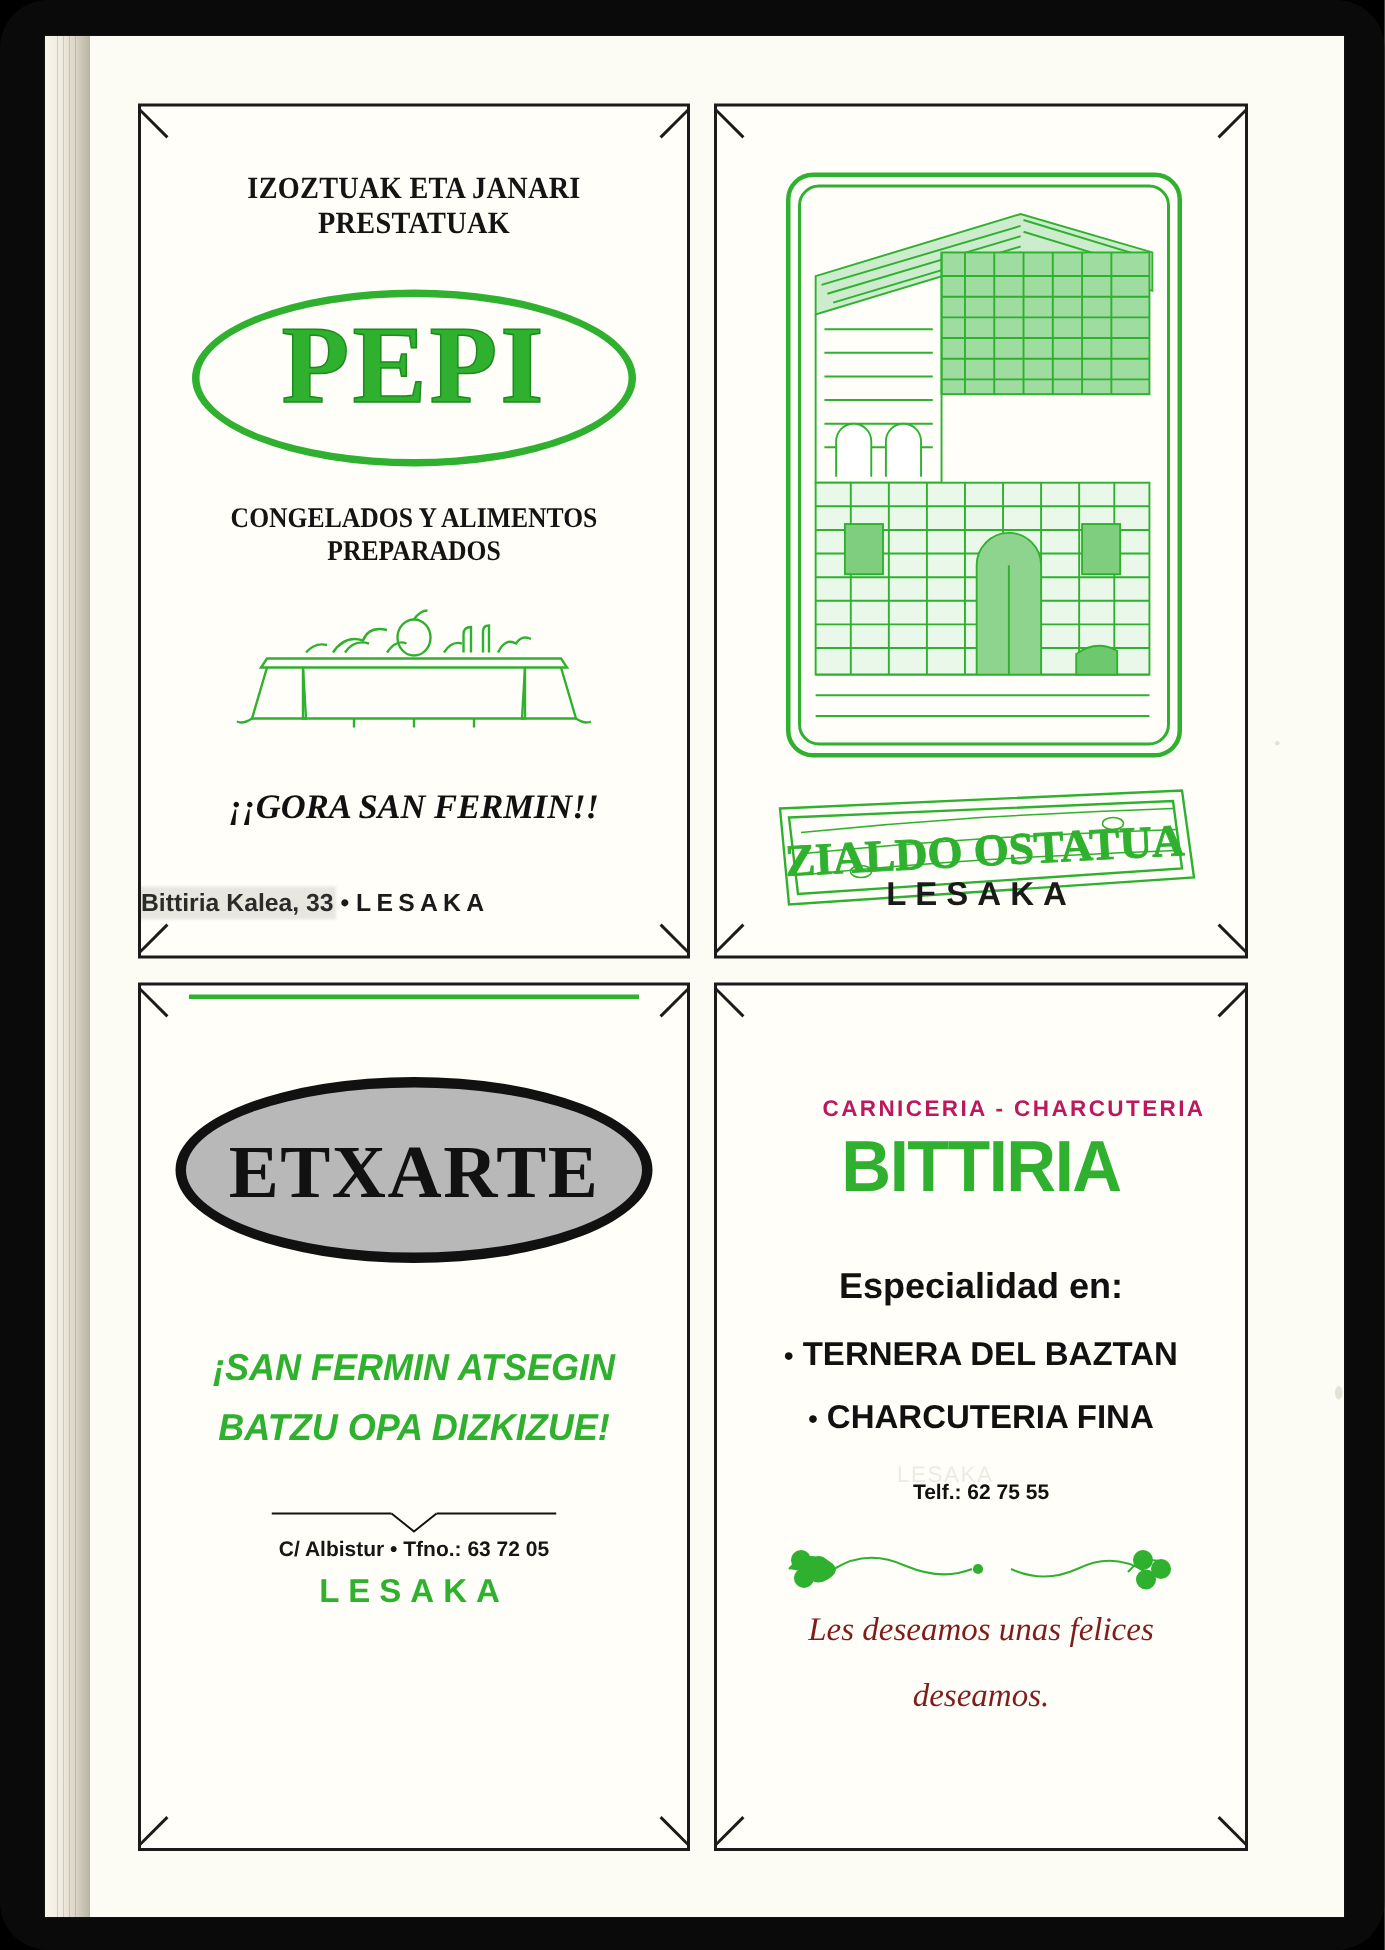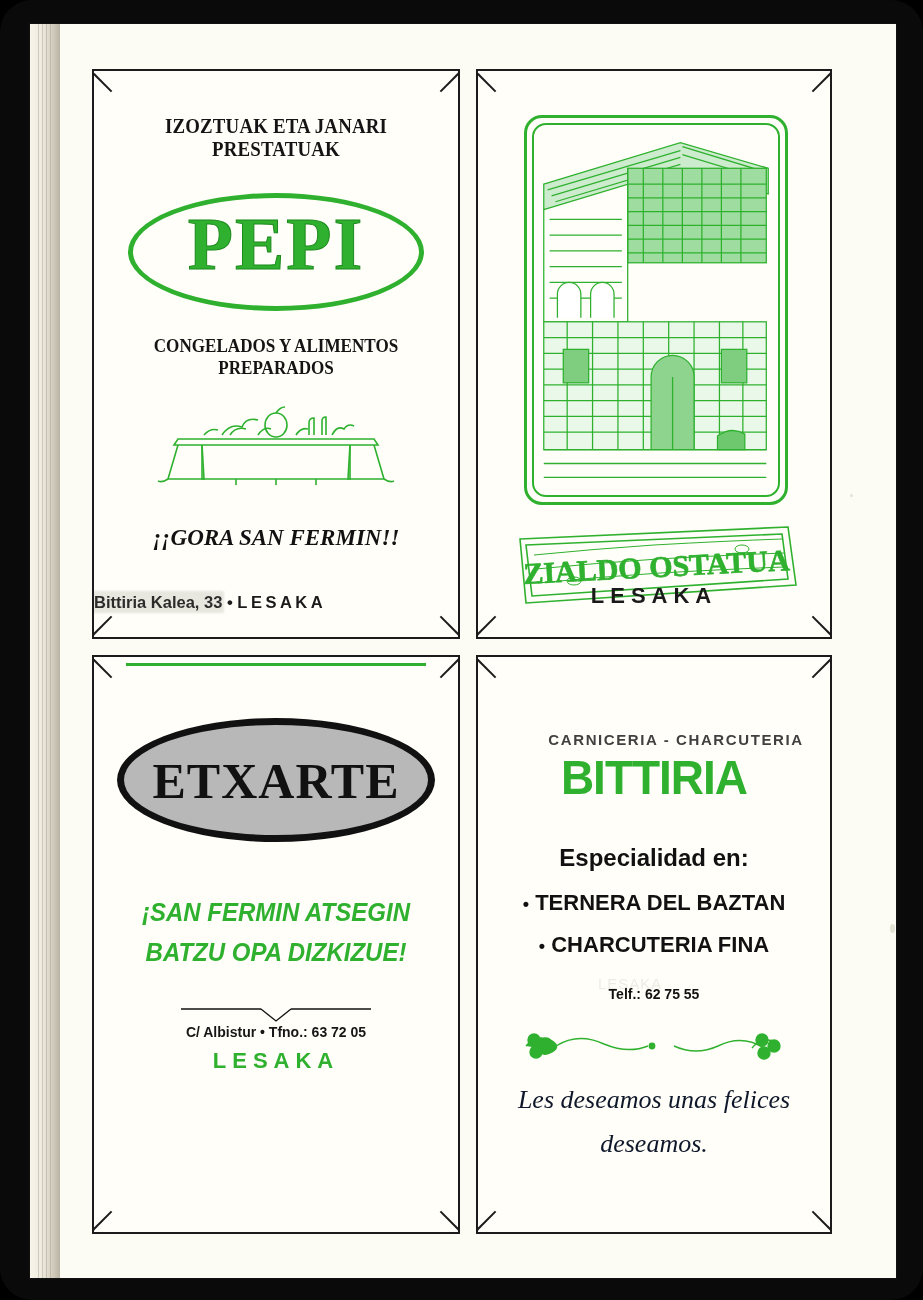--- a/index.html
+++ b/index.html
@@ -290,21 +290,21 @@
   }
 
   
   .bit-kicker {
     text-align: center;
     margin-top: 74px;
     font-family: "Liberation Sans", sans-serif;
     font-weight: bold;
     font-size: 15px;
     letter-spacing: 1.6px;
-    color: #404040;
+    color: #be185d;
     margin-left: 44px;
   }
   .bit-name {
     text-align: center;
     font-family: "Liberation Sans", sans-serif;
     font-weight: bold;
     font-size: 46px;
     letter-spacing: -1px;
     color: #2fb12f;
     margin-top: 2px;
@@ -343,24 +343,23 @@
   .bit-orn {
     margin: 28px auto 0;
     width: 280px;
     height: 34px;
     position: relative;
   }
   .bit-wish {
     text-align: center;
     font-family: "Liberation Serif", serif;
     font-style: italic;
-    font-size: 26px;
+    font-size: 22px;
     line-height: 44px;
-    color: #0f172a;
-    margin-top: 14px;
+    color: #7f1d1d;
   }
   .faint {
     position: absolute;
     color: rgba(90,90,80,0.12);
     font-family: "Liberation Sans", sans-serif;
     font-size: 15px;
     letter-spacing: 1px;
     pointer-events: none;
   }
 </style>

